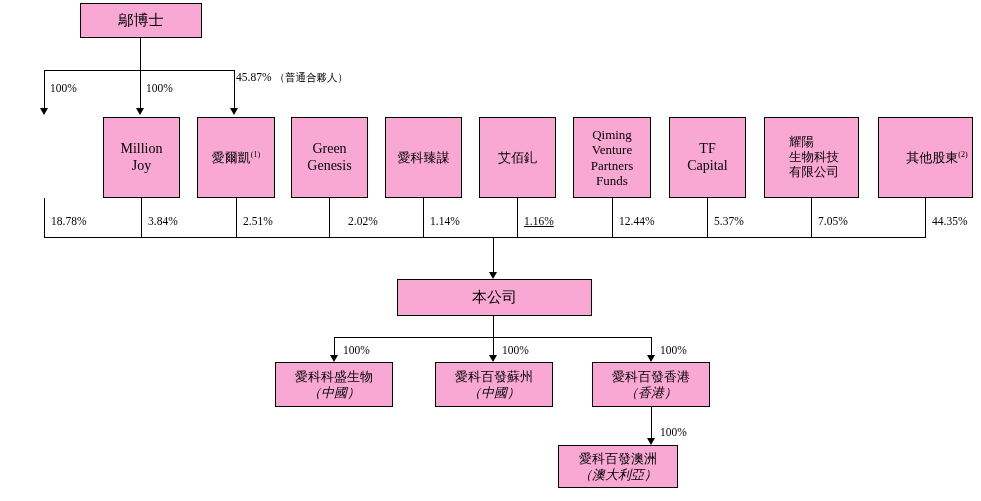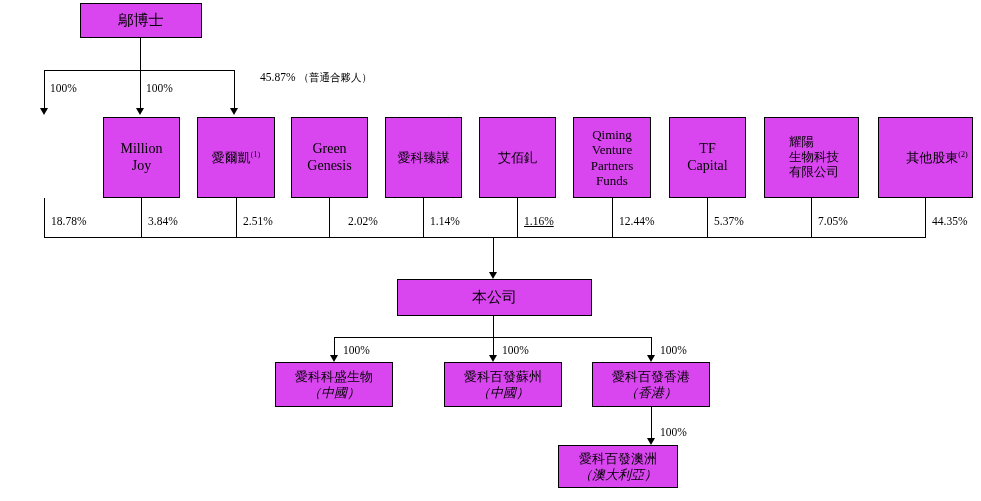--- a/index.html
+++ b/index.html
@@ -16,21 +16,21 @@
     position: relative;
     width: 981px;
     height: 501px;
     background: #ffffff;
     overflow: hidden;
   }
   .box {
     position: absolute;
     box-sizing: border-box;
     border: 1px solid #000000;
-    background: #d946ef;
+    background: #f9a8d4;
     display: flex;
     flex-direction: column;
     align-items: center;
     justify-content: center;
     text-align: center;
     line-height: 1.18;
     z-index: 3;
   }
   .box .line {
     display: block;
@@ -94,21 +94,21 @@
   <div class="arrow" style="left:40px; top:108px;"></div>
 
   <div class="seg vline" style="left:140px; top:70px; height:38px;"></div>
   <div class="arrow" style="left:136px; top:108px;"></div>
 
   <div class="seg vline" style="left:234px; top:70px; height:38px;"></div>
   <div class="arrow" style="left:230px; top:108px;"></div>
 
   <div class="pct" style="left:50px; top:82px;">100%</div>
   <div class="pct" style="left:146px; top:82px;">100%</div>
-  <div class="pct two-line" style="left:232px; top:70px; width:120px; text-align:center;margin-left:24px;">
+  <div class="pct two-line" style="left:232px; top:70px; width:120px; text-align:center;">
     <span class="line">45.87%</span>
     <span class="line cjk" style="font-size:10.5px;">（普通合夥人）</span>
   </div>
 
 
   <div class="box latin" style="left:103px; top:117px; width:77px; height:81px; font-size:14px;">
     <span class="line">Million</span>
     <span class="line">Joy</span>
   </div>
 
@@ -193,21 +193,21 @@
   <div class="arrow" style="left:647px; top:355px;"></div>
 
   <div class="pct" style="left:343px; top:344px;">100%</div>
   <div class="pct" style="left:502px; top:344px;">100%</div>
   <div class="pct" style="left:660px; top:344px;">100%</div>
 
   <div class="box cjk" style="left:275px; top:362px; width:118px; height:45px; font-size:13px;">
     <span class="line">愛科科盛生物</span>
     <span class="line italic">（中國）</span>
   </div>
-  <div class="box cjk" style="left:444px; top:362px; width:118px; height:45px; font-size:13px;">
+  <div class="box cjk" style="left:435px; top:362px; width:118px; height:45px; font-size:13px;">
     <span class="line">愛科百發蘇州</span>
     <span class="line italic">（中國）</span>
   </div>
   <div class="box cjk" style="left:592px; top:362px; width:118px; height:45px; font-size:13px;">
     <span class="line">愛科百發香港</span>
     <span class="line italic">（香港）</span>
   </div>
 
   <div class="seg vline" style="left:651px; top:407px; height:31px;"></div>
   <div class="arrow" style="left:647px; top:438px;"></div>

